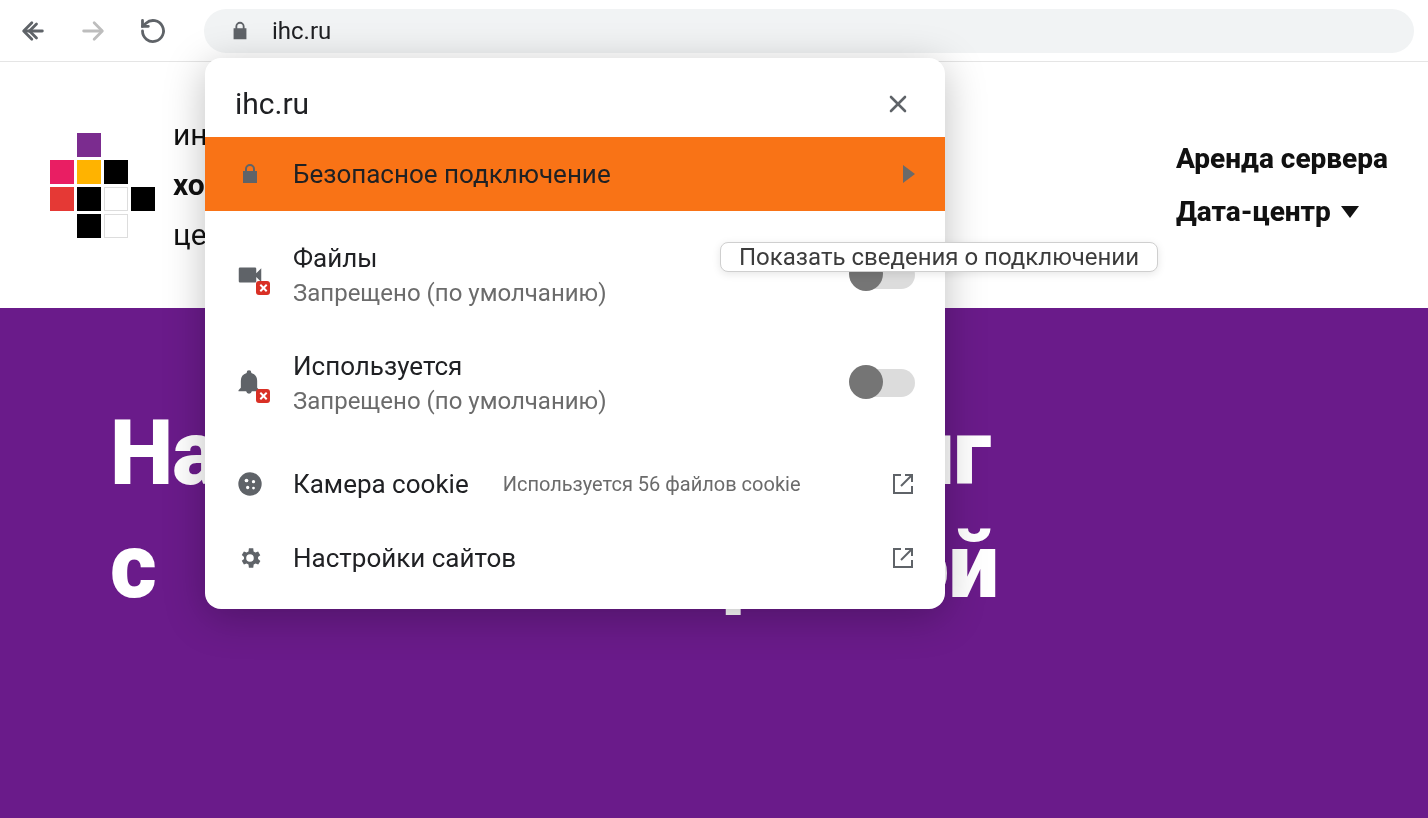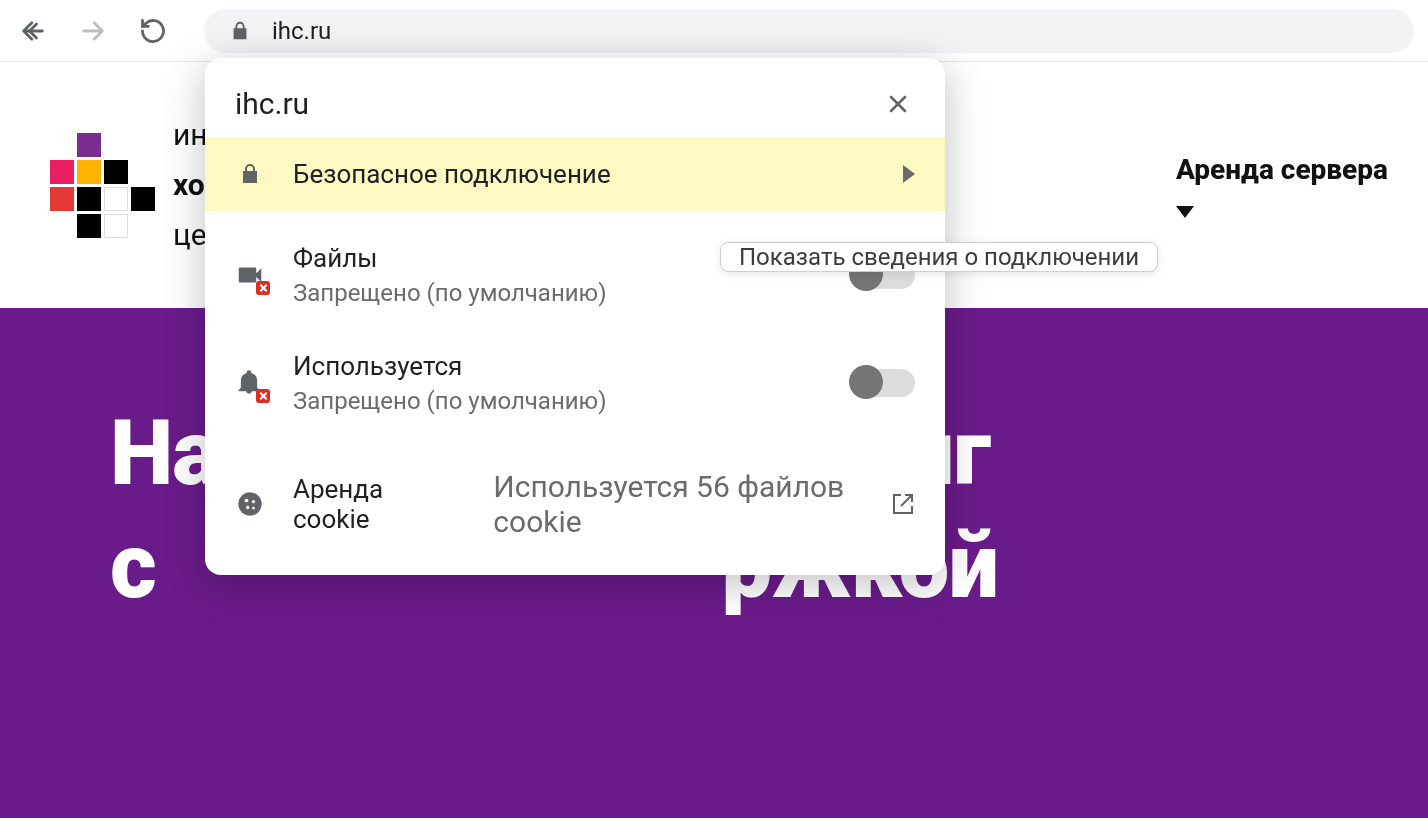--- a/index.html
+++ b/index.html
@@ -29,35 +29,35 @@
   .hero { background:#6a1b8a; height:520px; padding: 90px 0 0 110px; }
   .hero h1 { color:#fff; font-size:90px; font-weight:900; line-height:1.25; letter-spacing:-1px; }
 
   
   .popup { position:absolute; top:-4px; left:205px; width:740px; background:#fff; border-radius:16px; box-shadow: 0 8px 40px rgba(0,0,0,0.25); padding-bottom:14px; z-index:10; }
   .popup-header { display:flex; align-items:center; padding:28px 30px 16px 30px; }
   .popup-title { font-size:30px; color:#202124; flex:1; }
   .popup-close { width:34px; height:34px; display:flex; align-items:center; justify-content:center; color:#5f6368; cursor:pointer; }
 
   .popup-row { display:flex; align-items:center; padding: 22px 30px; gap:28px; position:relative; }
-  .popup-row.highlight { background:#fef9c3; }
+  .popup-row.highlight { background:#f97316; }
   .popup-row .icon { width:30px; height:30px; display:flex; align-items:center; justify-content:center; color:#5f6368; flex-shrink:0; }
   .popup-row .label { font-size:26px; color:#202124; }
   .popup-row .sublabel { font-size:24px; color:#6b6b6b; margin-top:6px; }
   .popup-row .col { display:flex; flex-direction:column; flex:1; }
   .popup-row .right { margin-left:auto; display:flex; align-items:center; }
   .arrow-right { width:0; height:0; border-top:9px solid transparent; border-bottom:9px solid transparent; border-left:12px solid #6a6a6a; }
   .section-gap { height:10px; }
 
   .toggle { width:64px; height:28px; background:#dcdcdc; border-radius:14px; position:relative; cursor:pointer; }
   .toggle .knob { position:absolute; left:-2px; top:-4px; width:34px; height:34px; background:#757575; border-radius:50%; }
 
   .ext-icon { color:#5f6368; }
 
-  .cookie-count { font-size:30px; color:#6b6b6b; margin-left:29px; }
+  .cookie-count { font-size:20px; color:#6b6b6b; margin-left:6px; }
 
   .badge-x { position:absolute; right:-5px; bottom:-5px; width:14px; height:14px; background:#d93025; border-radius:3px; display:flex; align-items:center; justify-content:center; }
   .badge-x::before, .badge-x::after { content:""; position:absolute; width:9px; height:2px; background:#fff; }
   .badge-x::before { transform:rotate(45deg); }
   .badge-x::after { transform:rotate(-45deg); }
 
   .icon-wrap { position:relative; width:30px; height:30px; flex-shrink:0; }
 
   
   .tooltip { position:absolute; top:180px; left:720px; background:#fff; border:1px solid #cfcfcf; border-radius:8px; padding:0 18px; font-size:24px; color:#3c3c3c; box-shadow:0 2px 8px rgba(0,0,0,0.1); z-index:20; white-space:nowrap; }
@@ -124,20 +124,21 @@
         <span>ин</span>
         <span class="bold">хо</span>
         <span>це</span>
       </div>
     </div>
     <div class="nav-right">
       <div class="row">
           <span>Аренда сервера</span>
         </div>
       <div class="row">
+          <span>Дата-центр</span> 
           <span class="caret-down"></span>
         </div>
     </div>
   </div>
 
   <div class="hero">
     <h1>
       <span>На</span><span style="visibility:hidden">xxxxxxxxxxxxxx</span><span>инг</span><br>
       <span>с</span> <span style="visibility:hidden">xxxxxxxxxxxx</span><span>ржкой</span><br>
     </h1>
@@ -209,28 +210,43 @@
     <div class="popup-row">
       <div class="icon">
         <svg width="28" height="28" viewBox="0 0 24 24" fill="#5f6368">
             <circle cx="12" cy="12" r="10"></circle>
             <circle cx="9" cy="9" r="1.6" fill="#fff"></circle>
             <circle cx="15" cy="10" r="1.4" fill="#fff"></circle>
             <circle cx="10" cy="15" r="1.4" fill="#fff"></circle>
             <circle cx="15" cy="15.5" r="1.2" fill="#fff"></circle>
           </svg>
       </div>
-      <span class="label">Аренда cookie</span>
+      <span class="label">Камера cookie</span>
       <span class="cookie-count">Используется 56 файлов cookie</span>
       <div class="right ext-icon">
         <svg width="24" height="24" viewBox="0 0 24 24" fill="none" stroke="#5f6368" stroke-width="2">
             <path d="M14 3h7v7"></path>
             <path d="M10 14 21 3"></path>
             <path d="M21 14v7H3V3h7"></path>
           </svg>
       </div>
     </div>
 
+    <div class="popup-row">
+      <div class="icon">
+        <svg width="26" height="26" viewBox="0 0 24 24" fill="#5f6368">
+            <path d="M19.4 13a7.5 7.5 0 0 0 .1-1 7.5 7.5 0 0 0-.1-1l2.1-1.6-2-3.4-2.5 1a7.6 7.6 0 0 0-1.7-1L15 3h-4l-.4 2.9a7.6 7.6 0 0 0-1.7 1l-2.5-1-2 3.4L6.5 11a7.5 7.5 0 0 0-.1 1 7.5 7.5 0 0 0 .1 1l-2.1 1.6 2 3.4 2.5-1a7.6 7.6 0 0 0 1.7 1L11 21h4l.4-2.9a7.6 7.6 0 0 0 1.7-1l2.5 1 2-3.4L19.4 13zM12 15.5A3.5 3.5 0 1 1 15.5 12 3.5 3.5 0 0 1 12 15.5z"></path>
+          </svg>
+      </div>
+      <span class="label">Настройки сайтов</span>
+      <div class="right ext-icon">
+        <svg width="24" height="24" viewBox="0 0 24 24" fill="none" stroke="#5f6368" stroke-width="2">
+            <path d="M14 3h7v7"></path>
+            <path d="M10 14 21 3"></path>
+            <path d="M21 14v7H3V3h7"></path>
+          </svg>
+      </div>
+    </div>
   </div>
 
   <div class="tooltip">Показать сведения о подключении</div>
 
 </div>
 
 </body></html>

